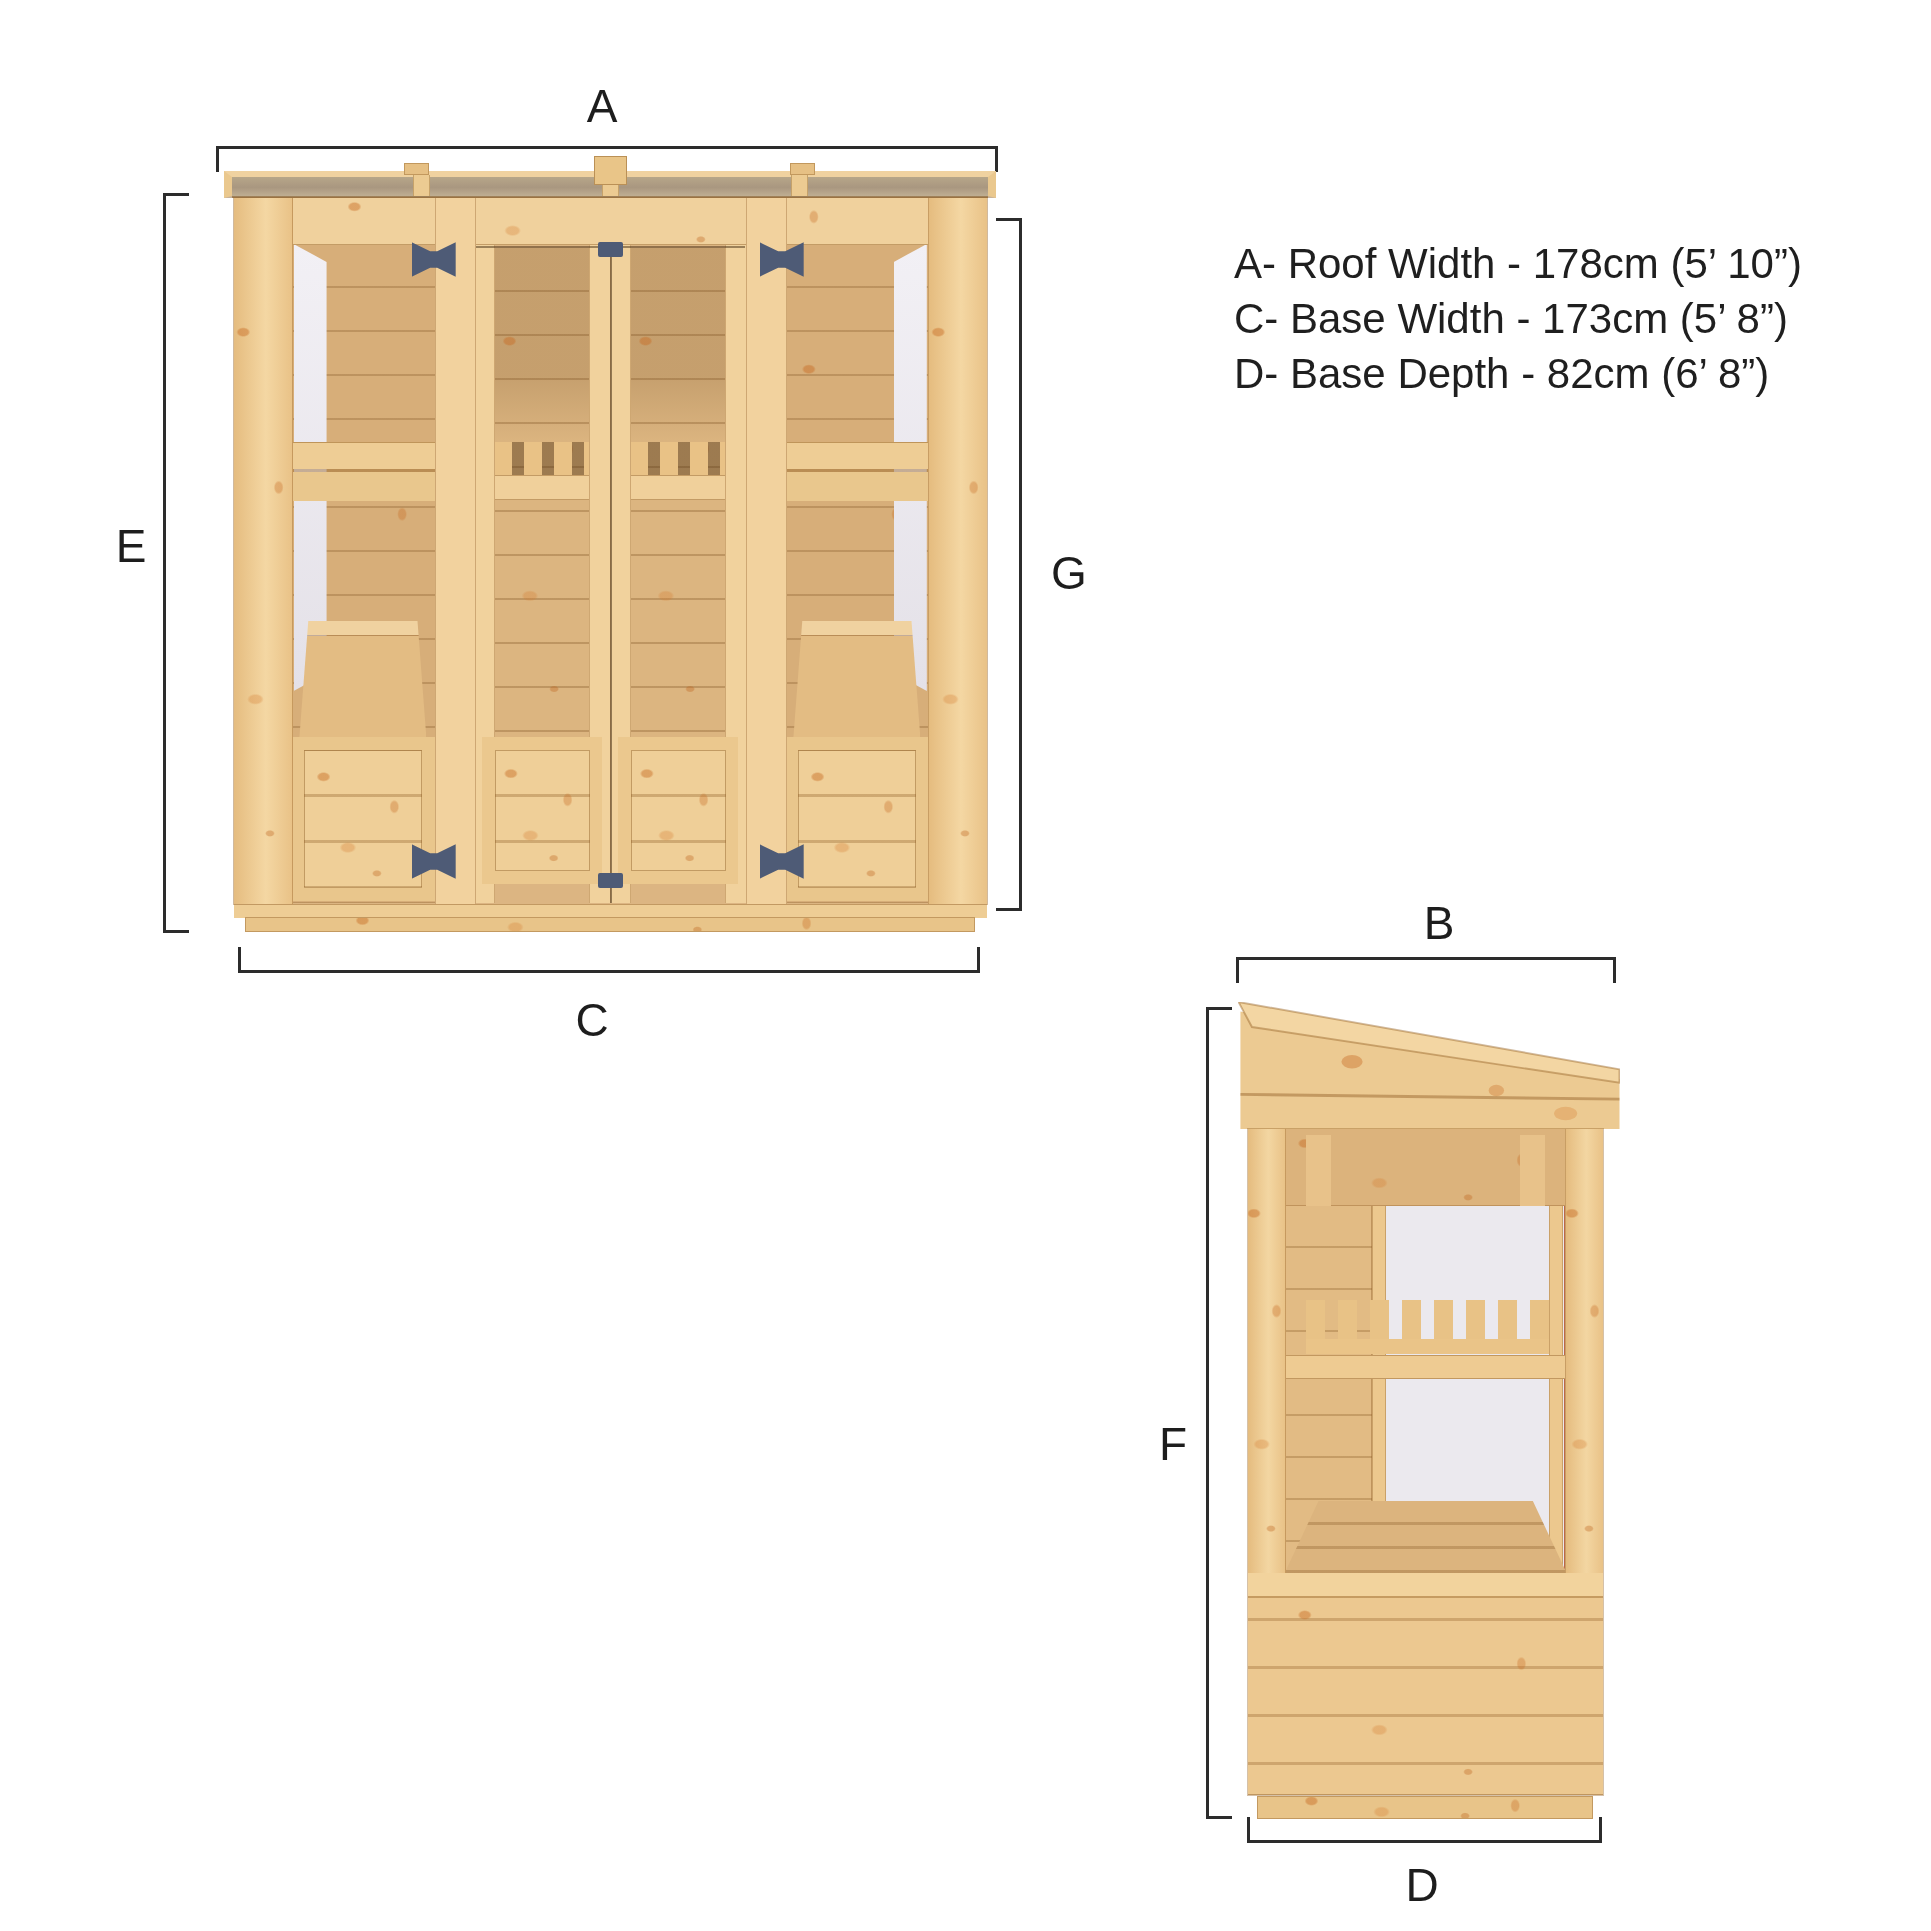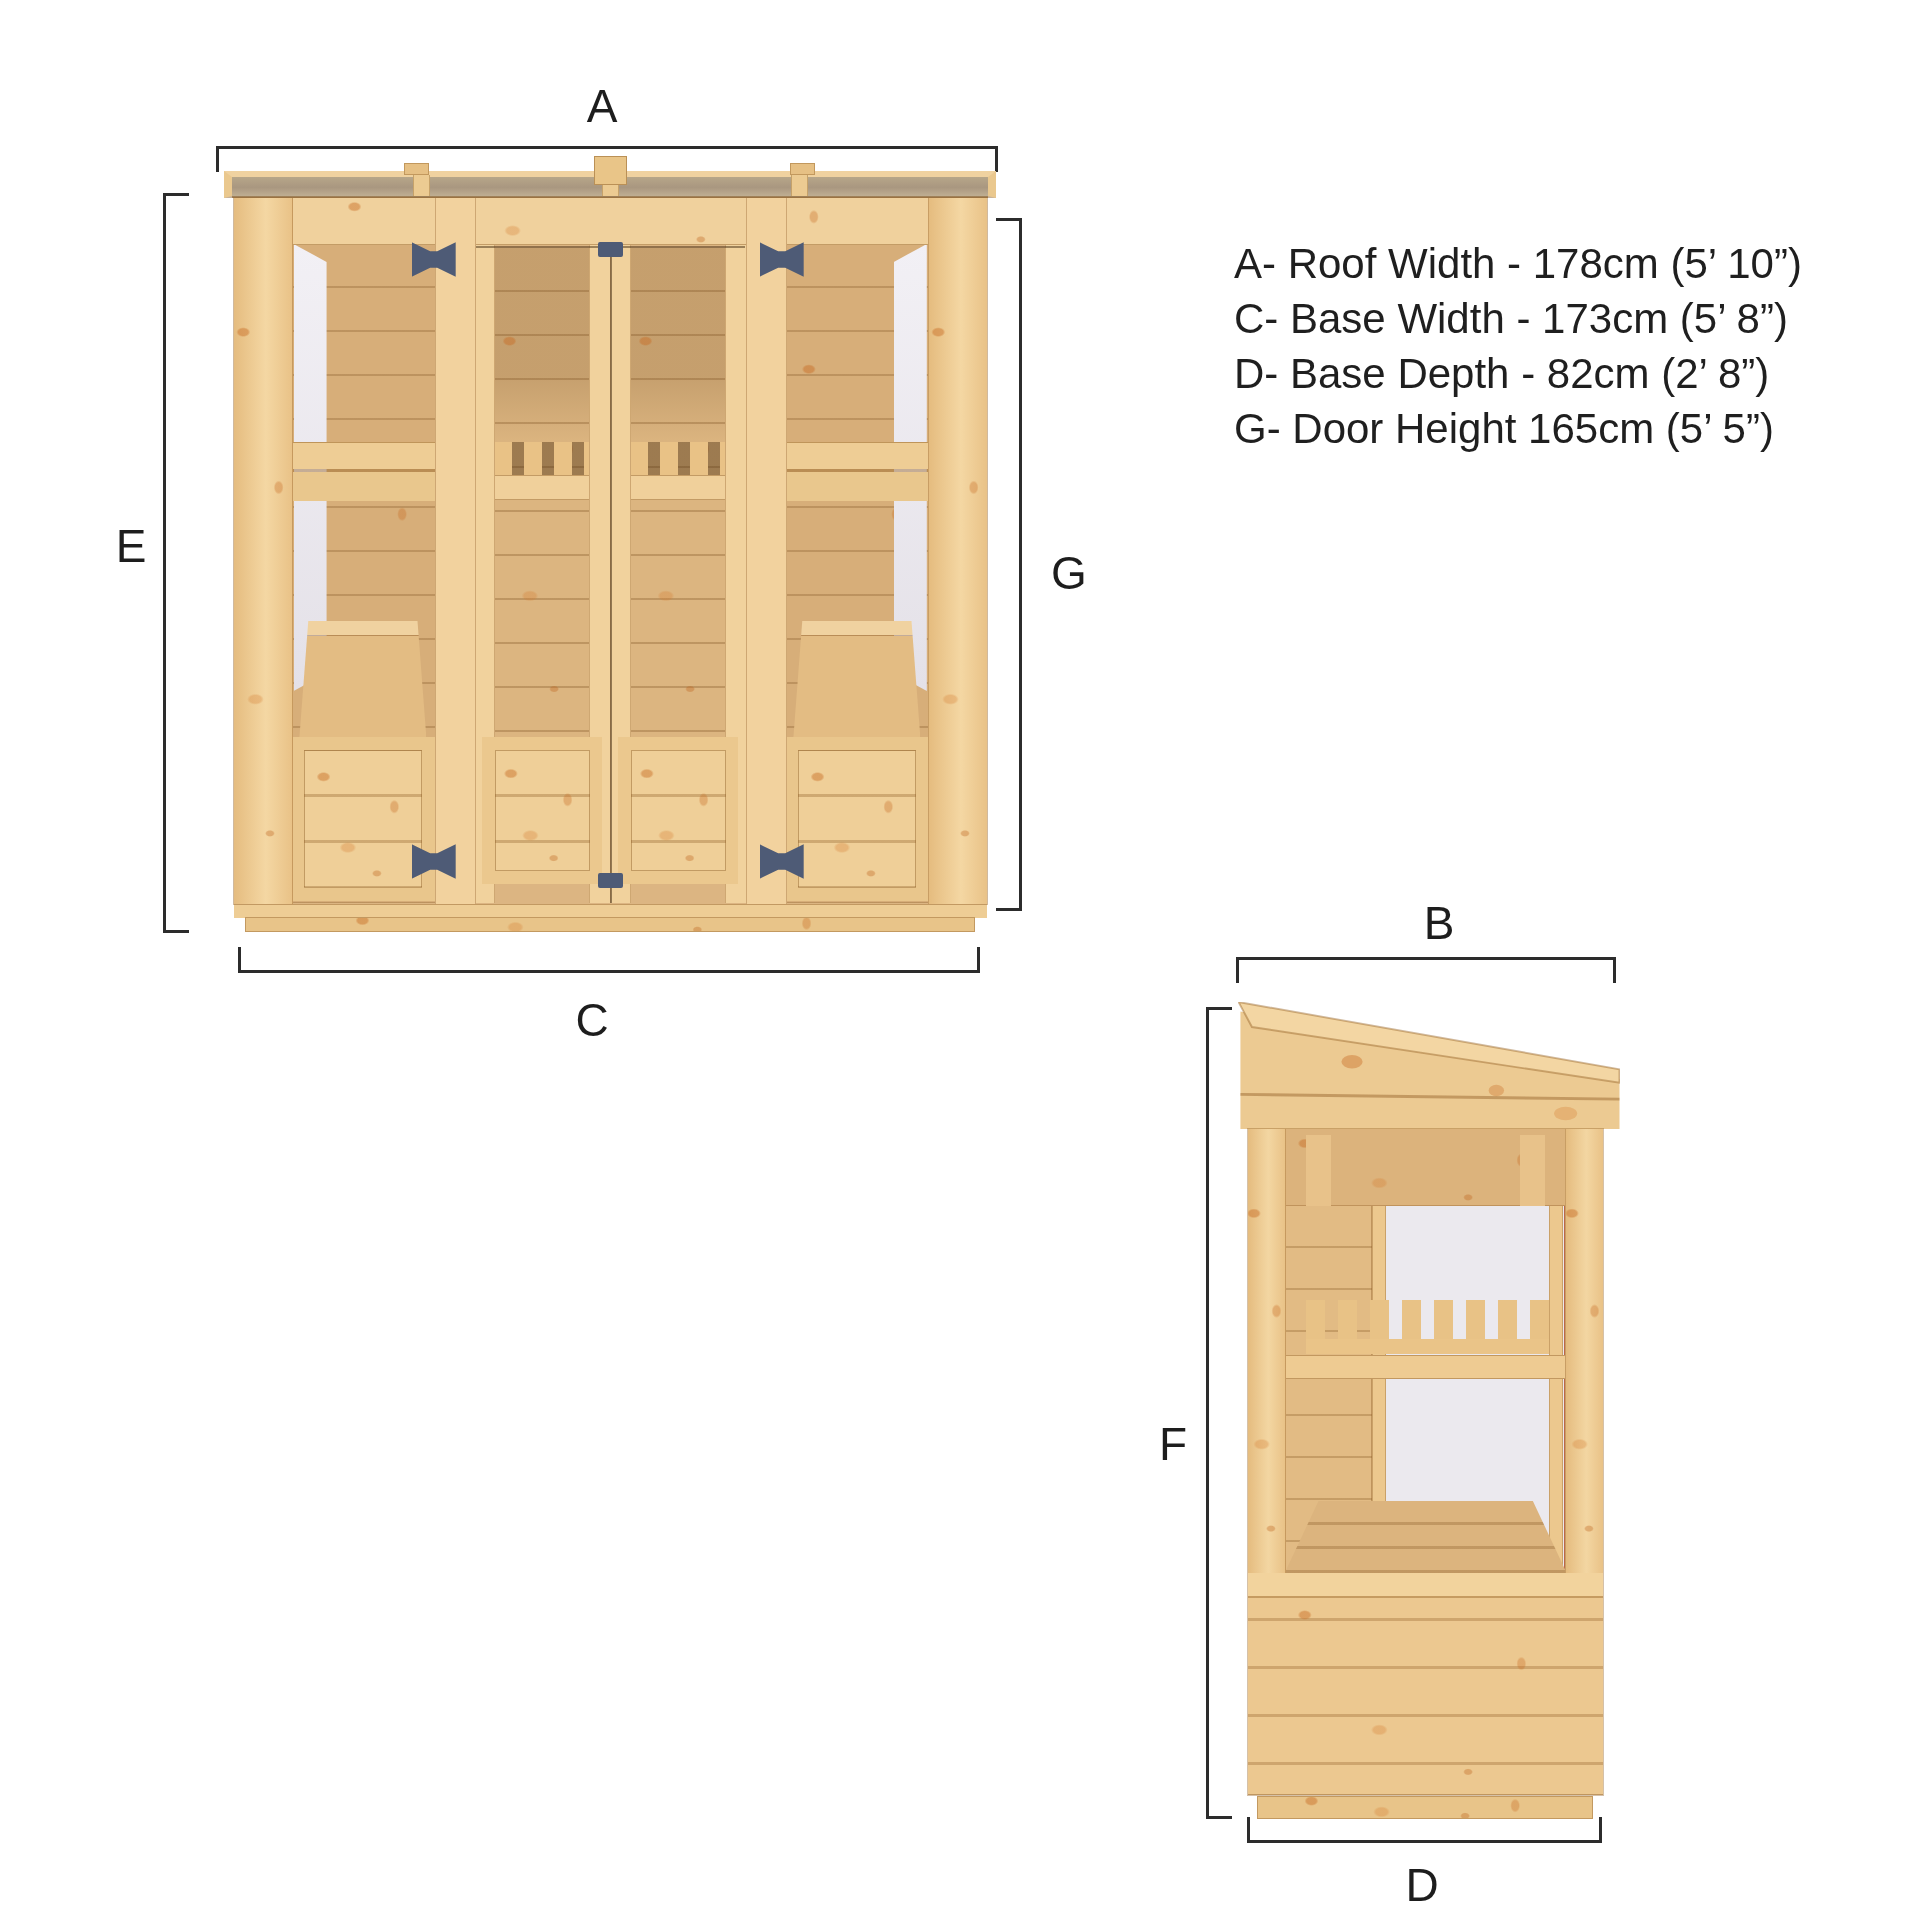--- a/index.html
+++ b/index.html
@@ -204,22 +204,21 @@
       <div class="latch" style="top:44px;"></div>
       <div class="latch" style="top:675px;"></div>
     </div>
     <div class="fb-floor"></div>
     <div class="fb-plinth knots"></div>
   </div>
 
   <div id="legend">
     <div class="legend-line">A- Roof Width - 178cm (5’ 10”)</div>
     <div class="legend-line">C- Base Width - 173cm (5’ 8”)</div>
-    <div class="legend-line">D- Base Depth - 82cm (2’ 8”)</div>
-    <div class="legend-line">G- Door Height 165cm (5’ 5”)</div>
+    <div class="legend-line">D- Base Depth - 82cm (6’ 8”)</div>
   </div>
 
   <div class="dlab" style="left:1405px;top:896px;">B</div>
   <div class="dl dl-h t-down" style="left:1236px;top:957px;width:380px;"></div>
 
   <div class="dlab" style="left:1139px;top:1417px;">F</div>
   <div class="dl dl-v t-right" style="left:1206px;top:1007px;height:812px;"></div>
 
   <div class="dlab" style="left:1388px;top:1858px;">D</div>
   <div class="dl dl-h t-up" style="left:1247px;top:1840px;width:355px;"></div>

